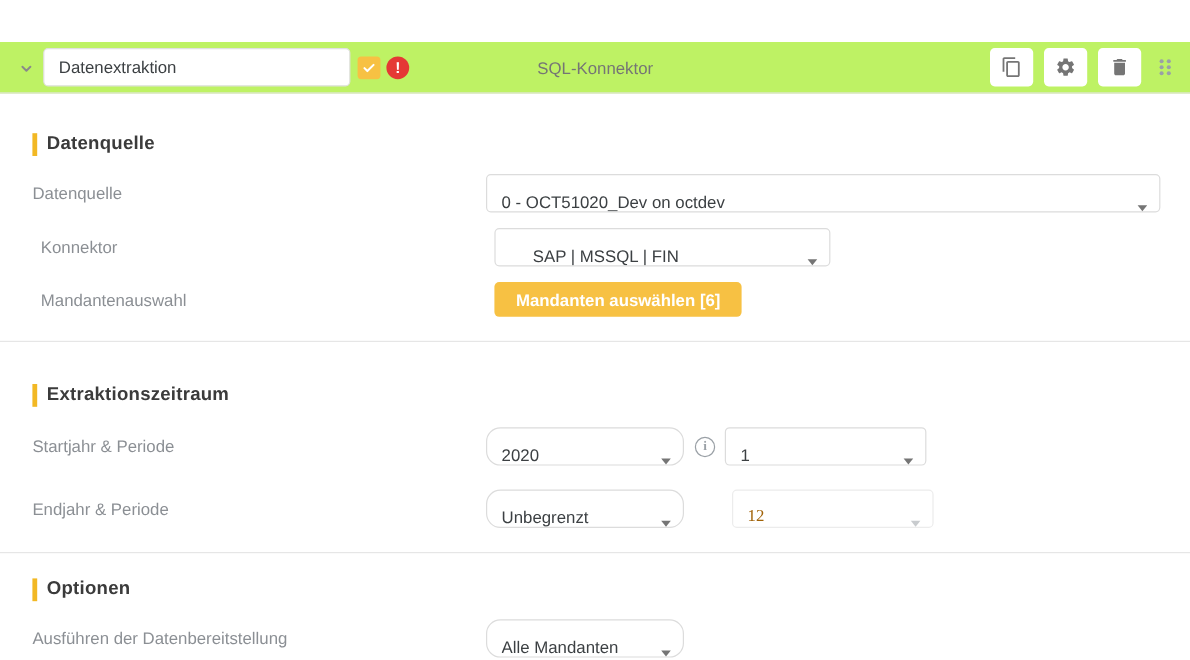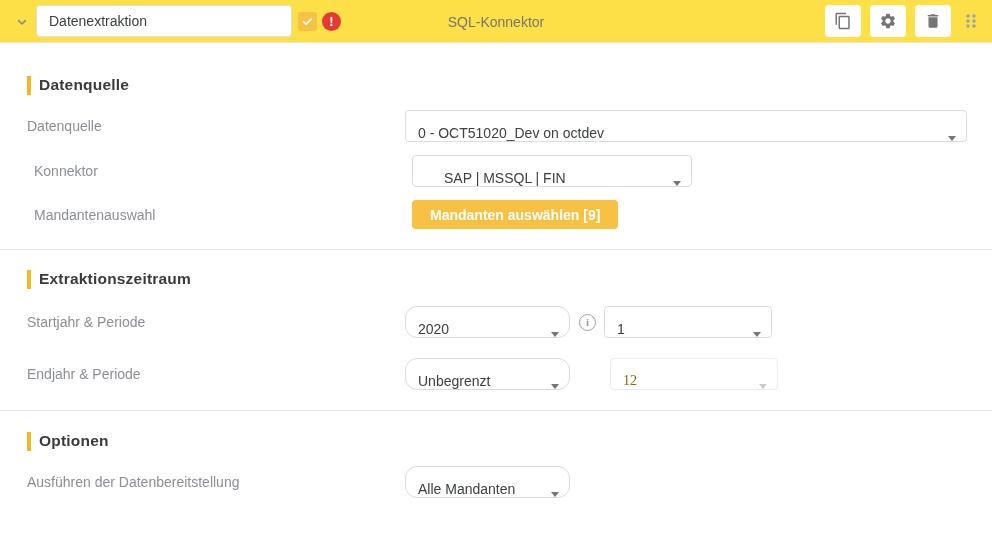--- a/index.html
+++ b/index.html
@@ -7,22 +7,23 @@
     width: 992px; height: 550px;
     background: #ffffff;
     font-family: "Liberation Sans", "DejaVu Sans", sans-serif;
     overflow: hidden;
   }
 
   
   .header {
     position: relative;
     height: 43px;
-    background: #fde047;
+    background: #bef264;
     border-bottom: 1px solid #e4e4e4;
+    margin-top: 35px;
   }
   .chevron-btn {
     position: absolute; left: 10px; top: 10px;
     width: 24px; height: 24px;
     display: flex; align-items: center; justify-content: center;
     cursor: pointer;
   }
   .name-input {
     position: absolute; left: 36px; top: 5px;
     width: 256px; height: 32px;
@@ -163,21 +164,21 @@
     font-size: 11px;
     font-weight: bold;
     display: flex; align-items: center; justify-content: center;
     margin: 0 8px 0 9px;
     flex: 0 0 auto;
     font-family: "Liberation Serif", serif;
   }
 
   
   .mt-32 { margin-top: 32px; }
-  .mt-19 { margin-top: 19px; }
+  .mt-19 { margin-top: 34px; }
   .mt-20 { margin-top: 20px; }
   .mt-15 { margin-top: 15px; }
   .mt-13 { margin-top: 13px; margin-left: 34px; }
   .mt-17 { margin-top: 17px; }
   .h-32 { height: 32px; }
   .h-29 { height: 29px; }
   .h-19 { height: 19px; }
 </style>
 </head>
 <body>
@@ -250,21 +251,21 @@
   <div class="row mt-13 h-32">
     <div class="label">Konnektor</div>
     <div class="select w-280">
       <span class="value">SAP | MSSQL | FIN</span>
       <span class="caret"></span>
     </div>
   </div>
 
   <div class="row mt-13 h-29">
     <div class="label">Mandantenauswahl</div>
-    <button class="btn-amber">Mandanten auswählen [9]</button>
+    <button class="btn-amber">Mandanten auswählen [6]</button>
   </div>
 
 
   <hr class="divider mt-20">
 
   <div class="section-title mt-19">
     <div class="section-bar"></div>
     <span>Extraktionszeitraum</span>
   </div>
 

